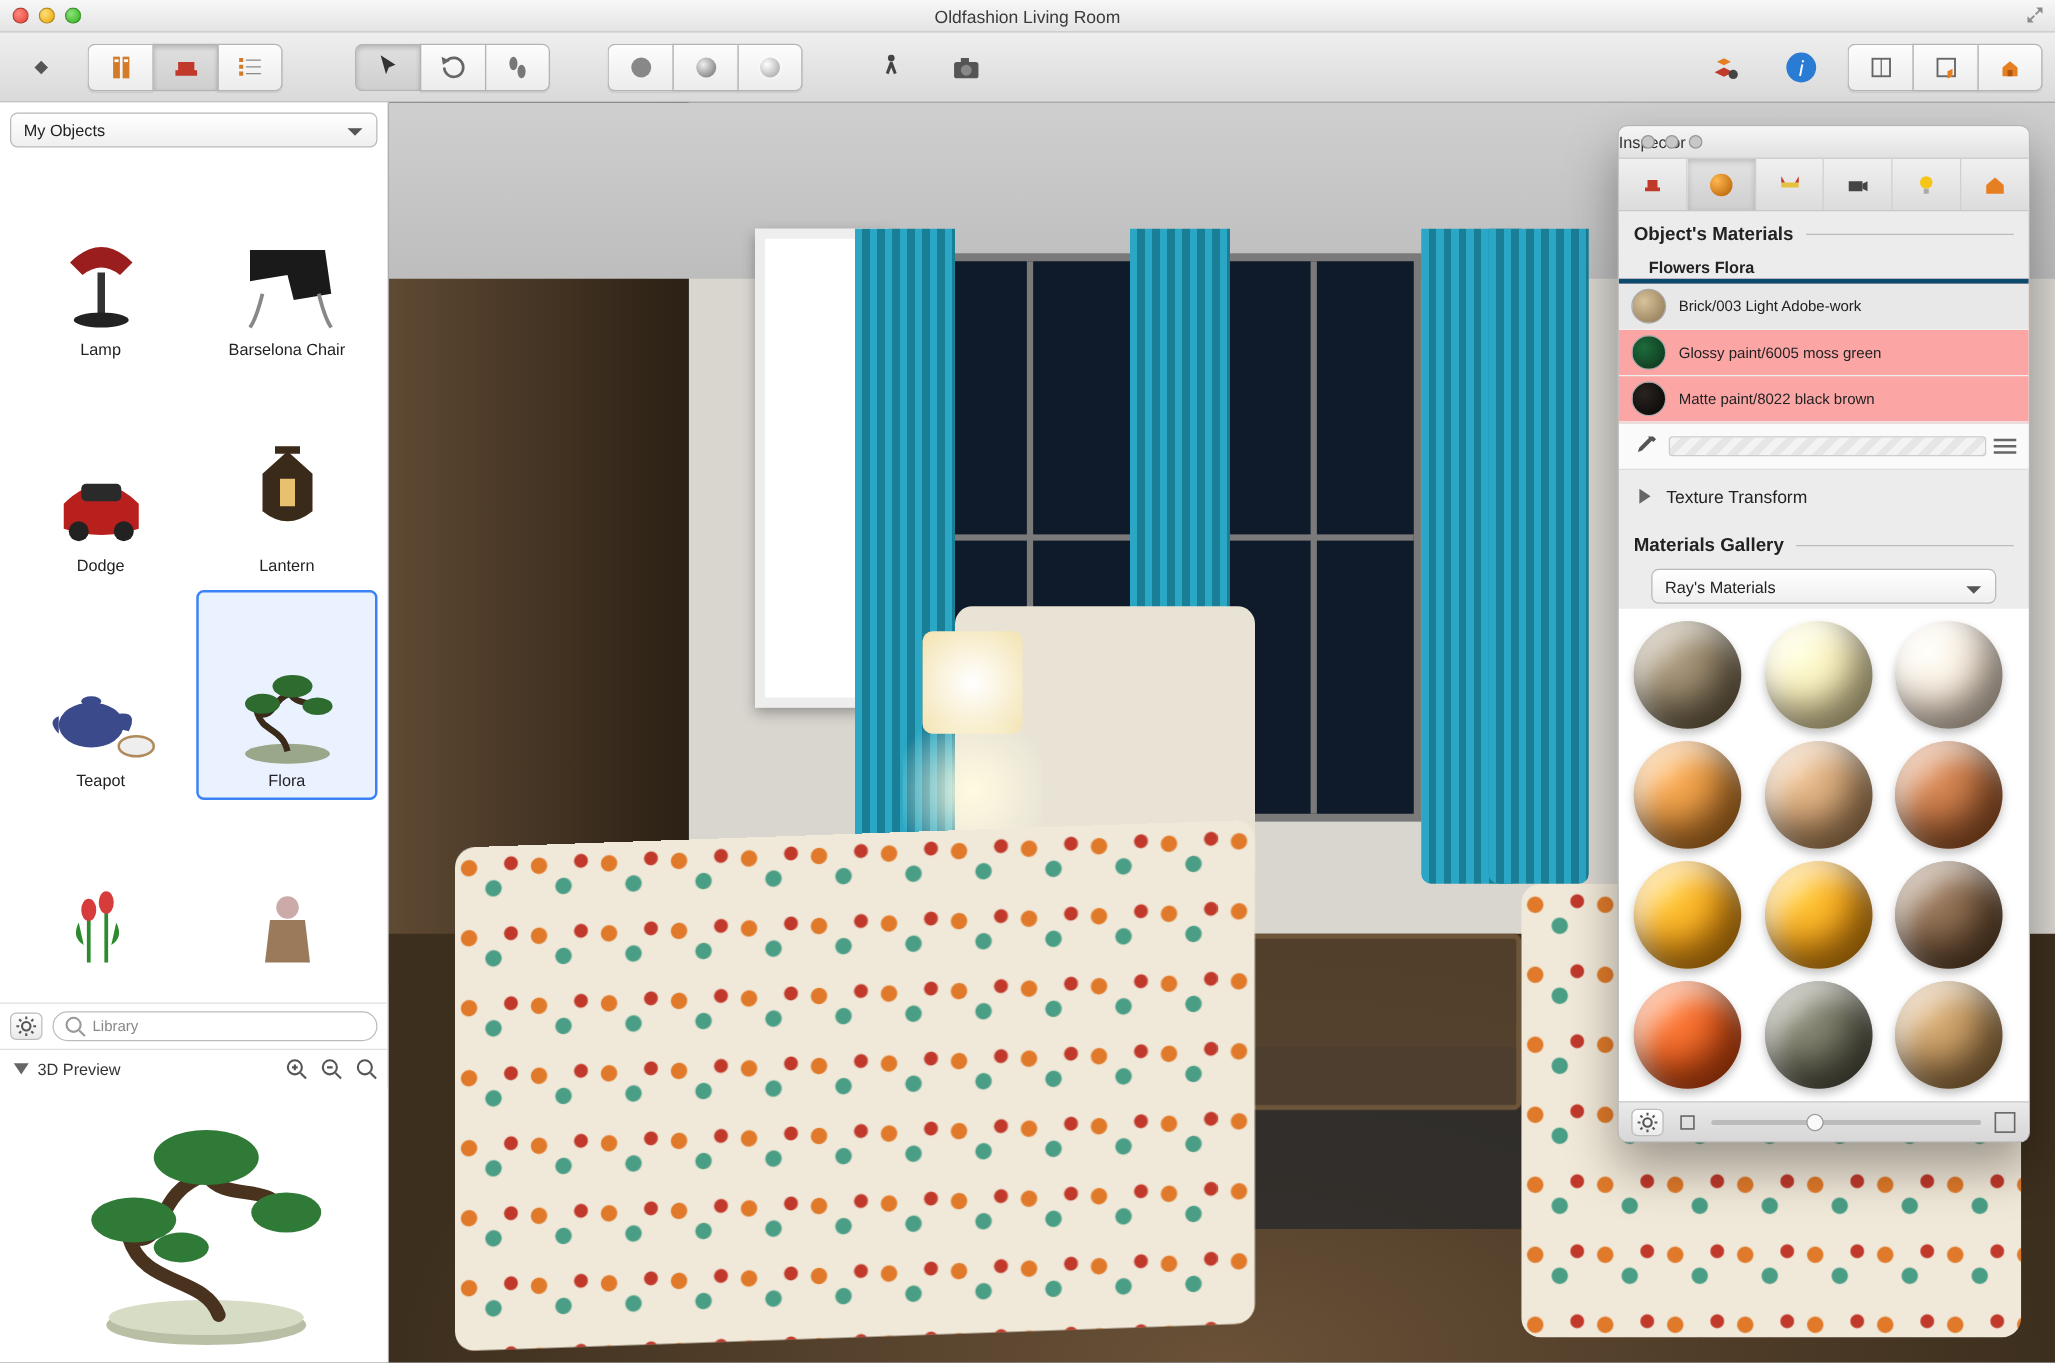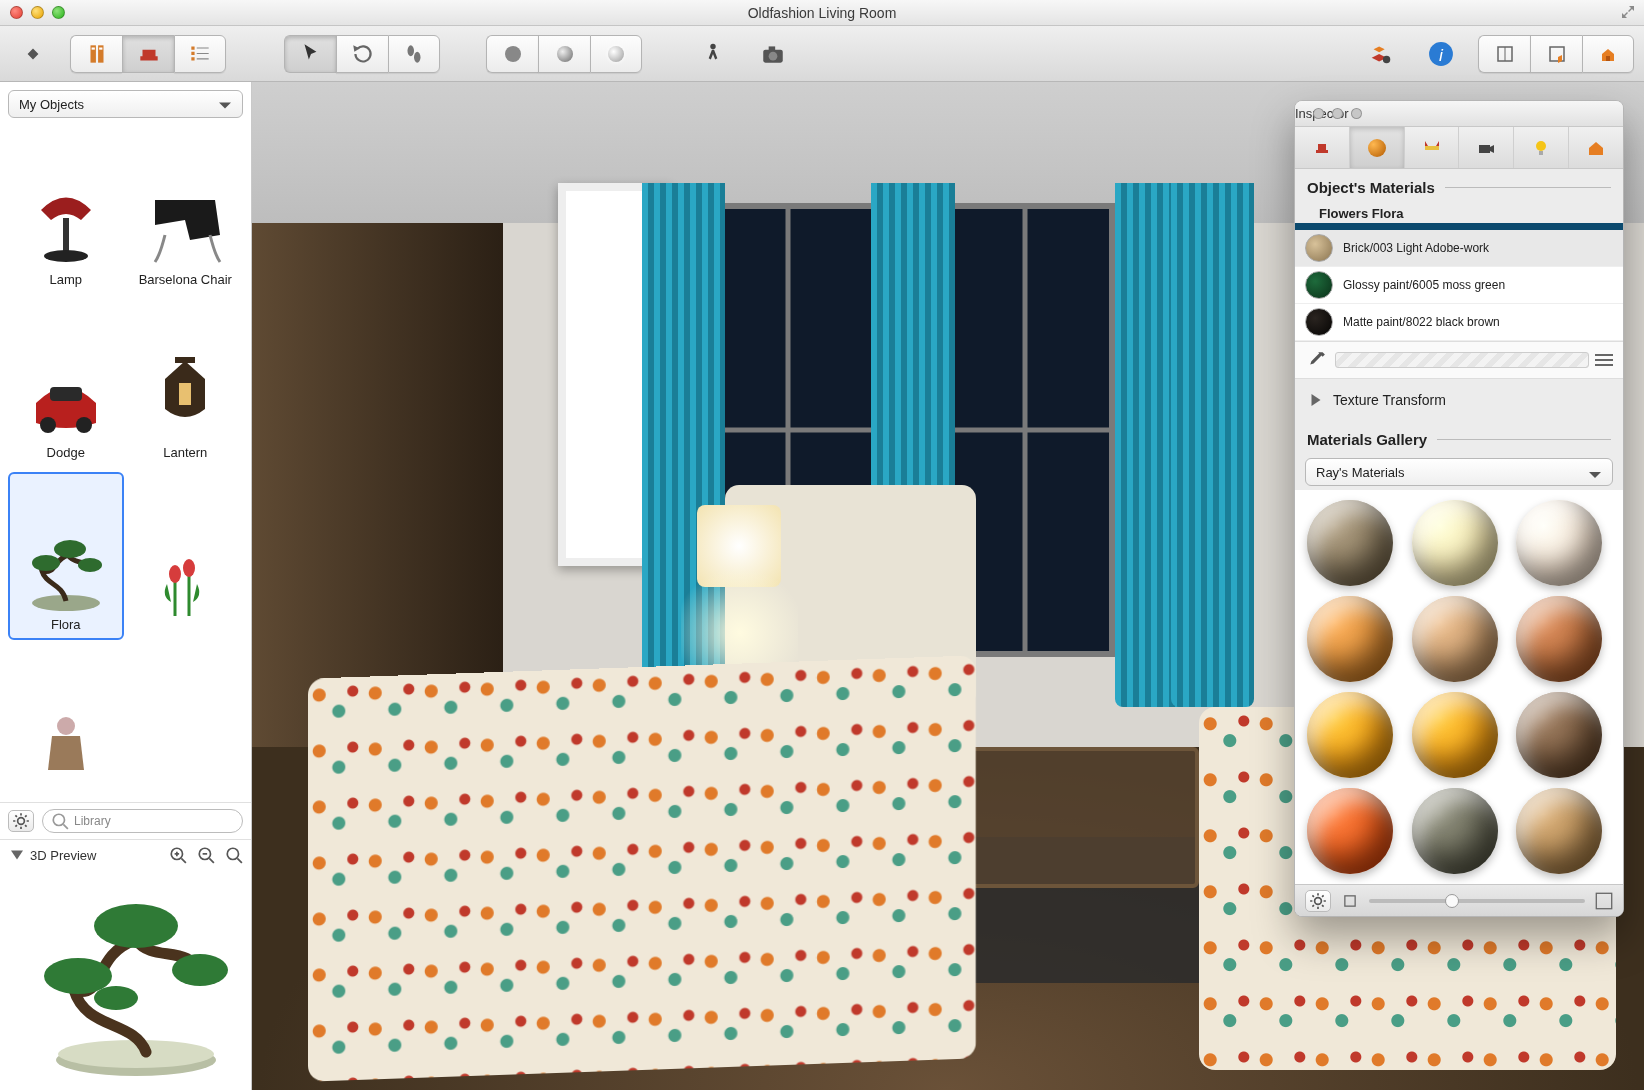--- a/index.html
+++ b/index.html
@@ -34,21 +34,21 @@
 .seg:first-child { border-radius:6px 0 0 6px; }
 .seg:last-child  { border-radius:0 6px 6px 0; border-right:1px solid #b4b4b4; }
 .tbtn.active { background: linear-gradient(#e0e0e0,#cfcfcf); box-shadow: inset 0 2px 4px rgba(0,0,0,.2); }
 .iconbtn { width:46px; height:38px; display:flex; align-items:center; justify-content:center; }
 .spacer { flex:1; }
 
 
 .main { display:flex; height: calc(100% - 26px - 56px); }
 
 
-.leftpanel { width: 252px; background:#fff; border-right:1px solid #c9c9c9; display:flex; flex-direction:column; }
+.leftpanel { width: 311px; background:#fff; border-right:1px solid #c9c9c9; display:flex; flex-direction:column; }
 .combo {
   margin: 8px; height: 28px; background: linear-gradient(#fff,#efefef);
   border:1px solid #b8b8b8; border-radius:6px; display:flex; align-items:center; padding:0 10px;
   font-size:13px; color:#222; position:relative;
 }
 .combo .caret { position:absolute; right:8px; top:7px; }
 .objectgrid {
   flex:1; overflow:auto; display:grid; grid-template-columns:1fr 1fr; gap:4px 4px; padding:0 8px 8px;
 }
 .objcell { display:flex; flex-direction:column; align-items:center; justify-content:flex-end; padding:6px 2px; border:2px solid transparent; border-radius:6px; }
@@ -110,21 +110,21 @@
 .insp-title { height:26px; background:linear-gradient(#f6f6f6,#e1e1e1); display:flex; align-items:center; justify-content:flex-start; position:relative; font-size:13px; color:#333; border-bottom:1px solid #c8c8c8;}
 .insp-title .traffic{ position:absolute; left:8px; }
 .insp-title .tl{ width:11px; height:11px; background:#c7c7c7; }
 .insp-tabs { height:42px; background:linear-gradient(#f0f0f0,#dcdcdc); display:flex; border-bottom:1px solid #c8c8c8;}
 .insp-tab { flex:1; display:flex; align-items:center; justify-content:center; border-right:1px solid #cfcfcf; }
 .insp-tab:last-child{border-right:none;}
 .insp-tab.active{ background:linear-gradient(#e3e3e3,#cfcfcf); box-shadow:inset 0 2px 5px rgba(0,0,0,.18);}
 .section-h { font-size:15px; font-weight:bold; color:#222; padding:10px 12px 6px; display:flex; align-items:center; }
 .section-h .rule{ flex:1; height:1px; background:#bbb; margin-left:10px;}
 .itemname { font-size:13px; font-weight:bold; color:#222; padding:4px 12px 2px 24px; }
-.matlist { background:#ffffff; border-top:7px solid #0c4a6e; border-bottom:1px solid #ddd;}
+.matlist { background:#fca5a5; border-top:4px solid #0c4a6e; border-bottom:1px solid #ddd;}
 .matrow { display:flex; align-items:center; gap:10px; padding:4px 10px; border-bottom:1px solid #eee; }
 .matrow.sel{ background:#e8e8e8;}
 .swatch{ width:28px; height:28px; border-radius:50%; border:1px solid #aaa; flex:0 0 28px;}
 .mattext{ font-size:12px; color:#222; line-height:1.25;}
 .toolrow { display:flex; align-items:center; gap:6px; padding:6px 10px; border-bottom:1px solid #ddd; background:#fafafa;}
 .pipette{ width:24px; height:24px; display:flex; align-items:center; justify-content:center;}
 .stripes{ flex:1; height:16px; background:repeating-linear-gradient(135deg,#f3f3f3 0 6px,#e6e6e6 6px 12px); border:1px solid #ccc; border-radius:3px;}
 .menuicon{ width:18px; display:flex; flex-direction:column; gap:3px;}
 .menuicon span{height:2px;background:#666;}
 .disclosure{ display:flex; align-items:center; gap:8px; padding:12px; font-size:14px; color:#222;}
@@ -325,20 +325,32 @@
         <div class="thumb">
           <svg class="svgfit" viewBox="0 0 100 88">
               <path fill="#3a2a1a" d="M50 8 L70 26 L70 56 Q50 72 30 56 L30 26 Z"></path>
               <rect x="44" y="30" width="12" height="22" fill="#e8c070"></rect>
               <path fill="#3a2a1a" d="M40 4h20v6H40z"></path>
             </svg>
         </div>
         <div class="objlabel">Lantern</div>
       </div>
 
+      <div class="objcell">
+        <div class="thumb">
+          <svg class="svgfit" viewBox="0 0 100 88">
+              <ellipse cx="42" cy="55" rx="26" ry="18" fill="#3a4a8a"></ellipse>
+              <path fill="#3a4a8a" d="M16 48 q-10 4 0 14"></path>
+              <path fill="#3a4a8a" d="M64 46 q16 -2 8 14 l-8 -2z"></path>
+              <ellipse cx="42" cy="36" rx="8" ry="4" fill="#3a4a8a"></ellipse>
+              <ellipse cx="78" cy="72" rx="14" ry="8" fill="#eee" stroke="#b08a5a" stroke-width="2"></ellipse>
+            </svg>
+        </div>
+        <div class="objlabel">Teapot</div>
+      </div>
 
       <div class="objcell selected">
         <div class="thumb">
           <svg class="svgfit" viewBox="0 0 100 88">
               <ellipse cx="50" cy="78" rx="34" ry="8" fill="#9aa78a"></ellipse>
               <path stroke="#3a2a1a" stroke-width="5" fill="none" d="M50 76 C46 58 30 60 26 46 C40 50 38 34 52 30 C58 40 70 34 74 44"></path>
               <ellipse cx="30" cy="38" rx="14" ry="8" fill="#2e6b2e"></ellipse>
               <ellipse cx="54" cy="24" rx="16" ry="9" fill="#2e6b2e"></ellipse>
               <ellipse cx="74" cy="40" rx="12" ry="7" fill="#2e6b2e"></ellipse>
             </svg>
@@ -534,21 +546,21 @@
         <path fill="#666" d="M3 2l6 4-6 4z"></path>
       </svg>
     <span>Texture Transform</span>
   </div>
 
   <div class="section-h">
     <span>Materials Gallery</span>
       <span class="rule"></span>
   </div>
 
-  <div class="combo" style="margin:4px 10px">
+  <div class="combo" style="margin:4px 26px">
     <span>Ray's Materials</span>
     <svg class="caret ico-sm" viewBox="0 0 12 12">
         <path fill="#555" d="M2 4l4 4 4-4z"></path>
       </svg>
   </div>
 
   <div class="matgrid" id="matgrid">
       <div class="sphere" style="background: radial-gradient(circle at 32% 30%, rgb(178, 162, 134), rgb(138, 122, 94) 55%, rgb(98, 82, 54) 100%);"></div>
       <div class="sphere" style="background: radial-gradient(circle at 32% 30%, rgb(255, 255, 216), rgb(244, 231, 176) 55%, rgb(204, 191, 136) 100%);"></div>
       <div class="sphere" style="background: radial-gradient(circle at 32% 30%, rgb(255, 255, 248), rgb(243, 226, 208) 55%, rgb(203, 186, 168) 100%);"></div>

